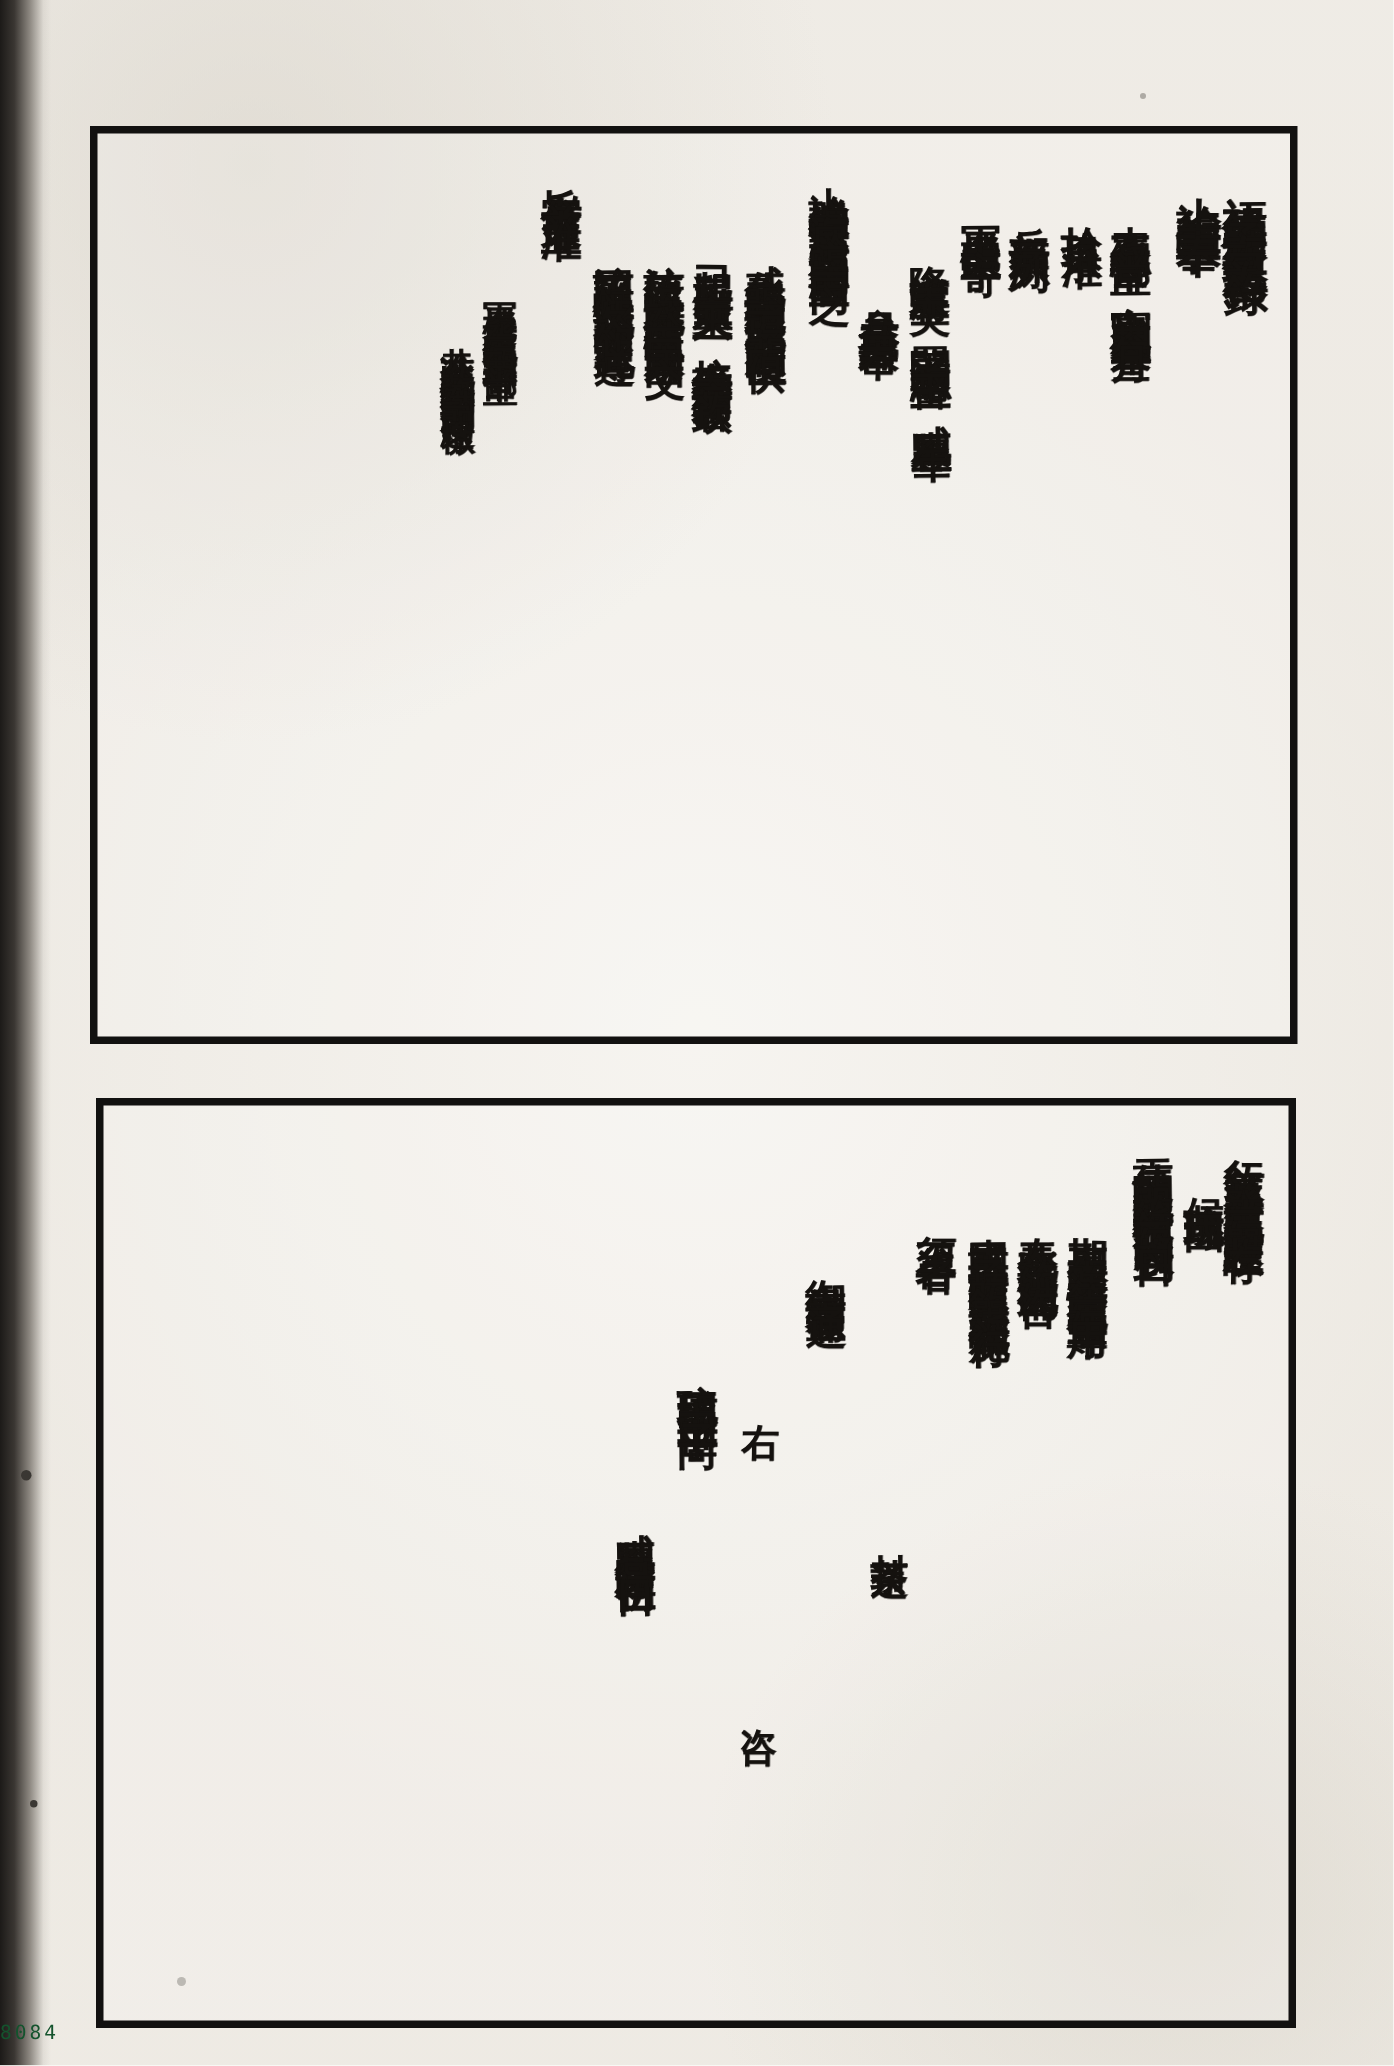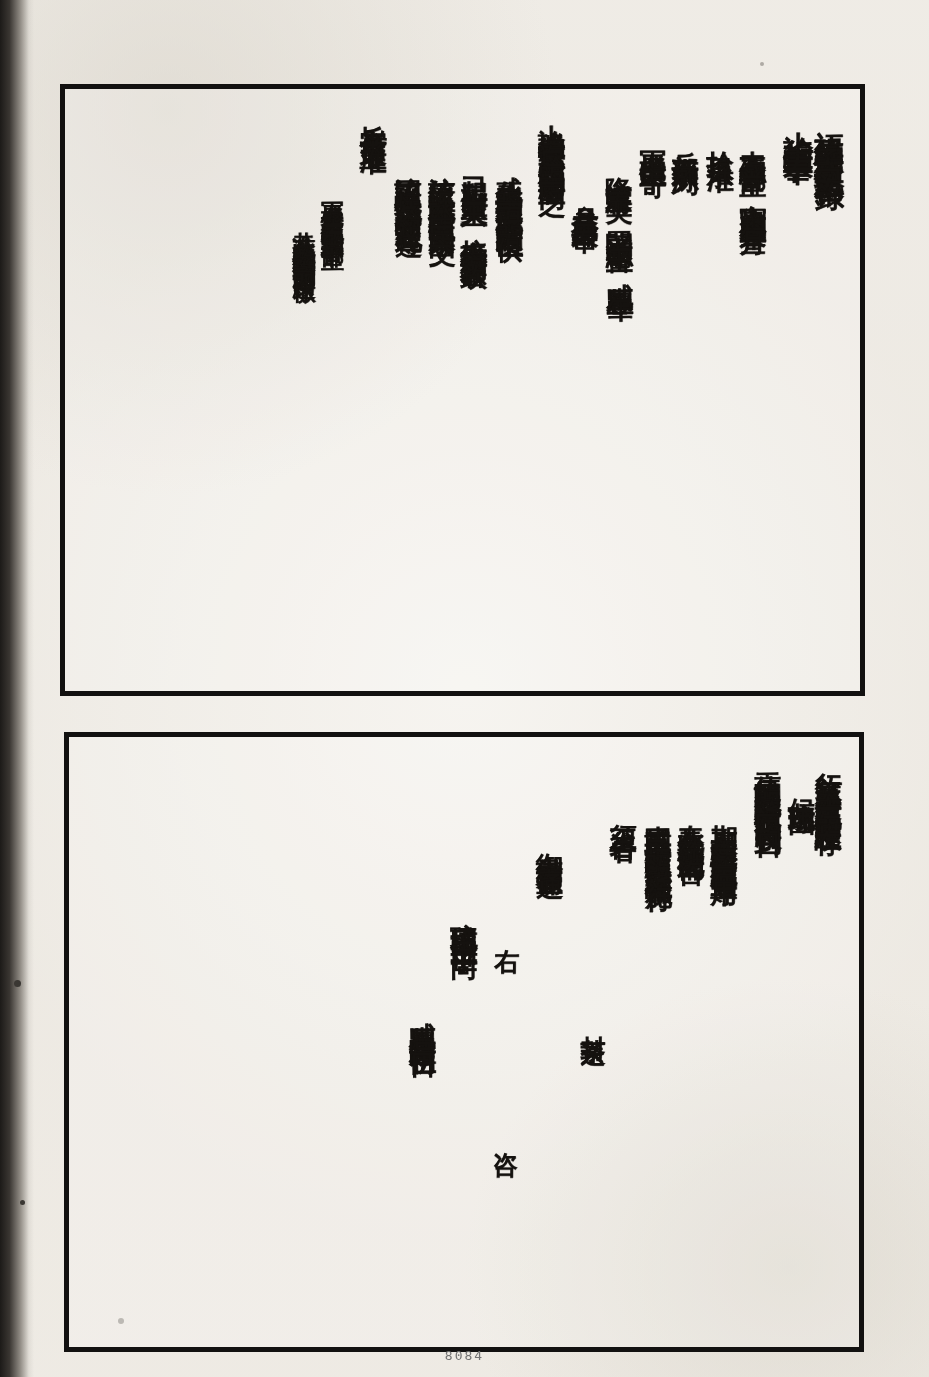--- a/index.html
+++ b/index.html
@@ -91,25 +91,25 @@
   .gap-l { margin-left: 30px; }
   .tilt-a { transform: rotate(-0.7deg); }
   .tilt-b { transform: rotate(0.5deg); }
   .tilt-c { transform: rotate(-0.3deg); }
 
   
   #page-number {
     position: absolute;
     left: 0; right: 0;
     bottom: 14px;
-    text-align: center;
+    text-align: left;
     font-family: "DejaVu Sans Mono", monospace;
     font-size: 13px;
     letter-spacing: 2px;
-    color: #737373;
+    color: #14532d;
   }
   
   .speck { position: absolute; background: #6e6a64; border-radius: 50%; opacity: 0.5; }
 </style>
 </head>
 <body>
 
 <div id="page">
   <div class="paper-tint"></div>
 

